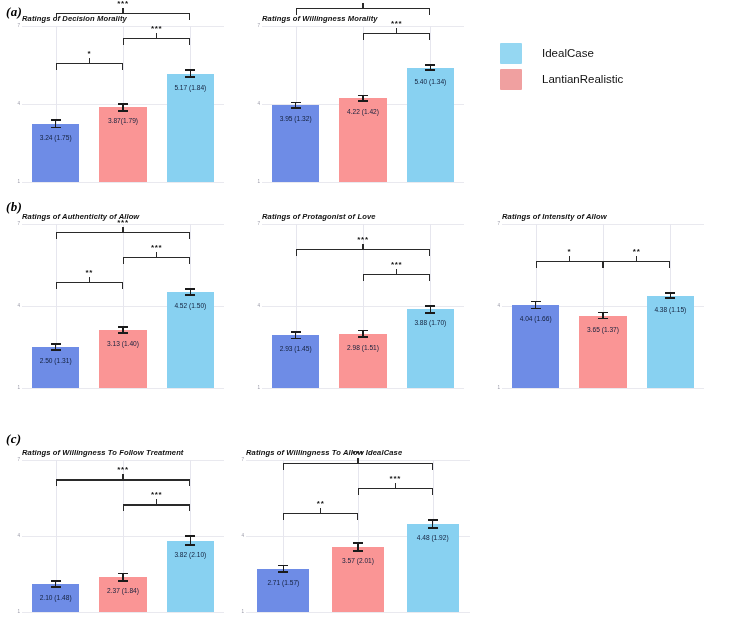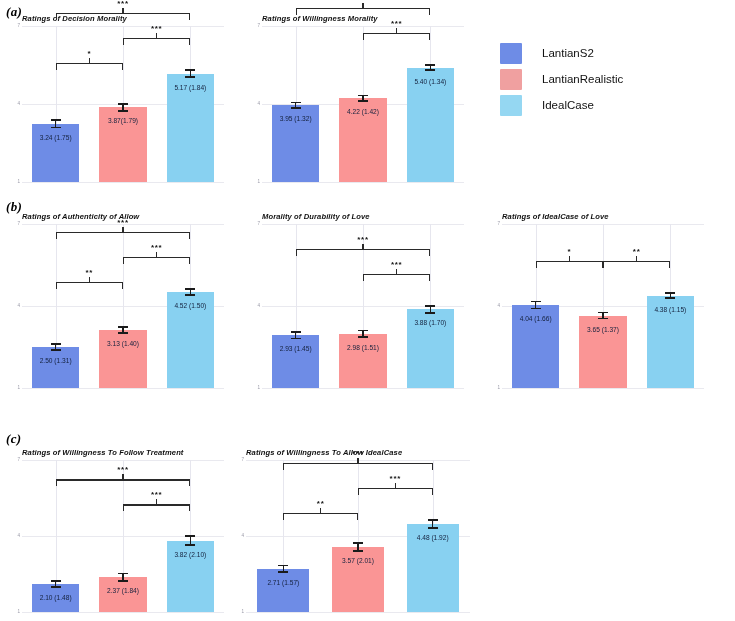--- a/index.html
+++ b/index.html
@@ -201,21 +201,21 @@
         <div class="brk" style="left: 33.6667px; top: 57.96px; width: 67.3333px; height: 7px;">
           <div class="hline" style="width: 67.3333px;"></div>
           <div class="tickL" style="left: 0px; height: 7px;"></div>
           <div class="tickR" style="left: 66.2333px; height: 7px;"></div>
           <div class="tickC" style="left: 33.1167px; height: 5px; bottom: 7px;"></div>
         </div>
         <div class="stars" style="left: 53.3333px; width: 28px; text-align: center; top: 44.96px;">**</div>
       </div>
     </div>
     <div class="chart" style="left: 248px; top: 212px; width: 218px; height: 180px;">
-      <div class="chart-title">Morality of Durability of Love</div>
+      <div class="chart-title">Ratings of Protagonist of Love</div>
       <div class="plot" style="width: 202px; height: 164px;">
         <div class="gridline" style="top: 164px; width: 202px;"></div>
         <div class="ytick" style="top: 162px;">1</div>
         <div class="gridline" style="top: 82px; width: 202px;"></div>
         <div class="ytick" style="top: 80px;">4</div>
         <div class="gridline" style="top: 0px; width: 202px;"></div>
         <div class="ytick" style="top: -2px;">7</div>
         <div class="vline" style="left: 33.6667px; height: 164px;"></div>
         <div class="vline" style="left: 101px; height: 164px;"></div>
         <div class="vline" style="left: 168.333px; height: 164px;"></div>
@@ -244,21 +244,21 @@
         <div class="brk" style="left: 101px; top: 49.9067px; width: 67.3333px; height: 7px;">
           <div class="hline" style="width: 67.3333px;"></div>
           <div class="tickL" style="left: 0px; height: 7px;"></div>
           <div class="tickR" style="left: 66.2333px; height: 7px;"></div>
           <div class="tickC" style="left: 33.1167px; height: 5px; bottom: 7px;"></div>
         </div>
         <div class="stars" style="left: 120.667px; width: 28px; text-align: center; top: 36.9067px;">***</div>
       </div>
     </div>
     <div class="chart" style="left: 488px; top: 212px; width: 218px; height: 180px;">
-      <div class="chart-title">Ratings of IdealCase of Love</div>
+      <div class="chart-title">Ratings of Intensity of Allow</div>
       <div class="plot" style="width: 202px; height: 164px;">
         <div class="gridline" style="top: 164px; width: 202px;"></div>
         <div class="ytick" style="top: 162px;">1</div>
         <div class="gridline" style="top: 82px; width: 202px;"></div>
         <div class="ytick" style="top: 80px;">4</div>
         <div class="gridline" style="top: 0px; width: 202px;"></div>
         <div class="ytick" style="top: -2px;">7</div>
         <div class="vline" style="left: 33.6667px; height: 164px;"></div>
         <div class="vline" style="left: 101px; height: 164px;"></div>
         <div class="vline" style="left: 168.333px; height: 164px;"></div>
@@ -383,24 +383,20 @@
           <div class="tickR" style="left: 73.5667px; height: 7px;"></div>
           <div class="tickC" style="left: 36.7833px; height: 5px; bottom: 7px;"></div>
         </div>
         <div class="stars" style="left: 60.6667px; width: 28px; text-align: center; top: 40.0267px;">**</div>
       </div>
     </div>
   </div>
 
 <div class="legend" style="left:500px;top:40px;">
   <div class="legend-row">
-    <span class="legend-swatch lg0"></span>
-    <span class="legend-label">LantianS2</span>
+    <span class="legend-swatch lg2"></span>
+    <span class="legend-label">IdealCase</span>
   </div>
   <div class="legend-row">
     <span class="legend-swatch lg1"></span>
     <span class="legend-label">LantianRealistic</span>
   </div>
-  <div class="legend-row">
-    <span class="legend-swatch lg2"></span>
-    <span class="legend-label">IdealCase</span>
-  </div>
 </div>
 
 </body></html>

